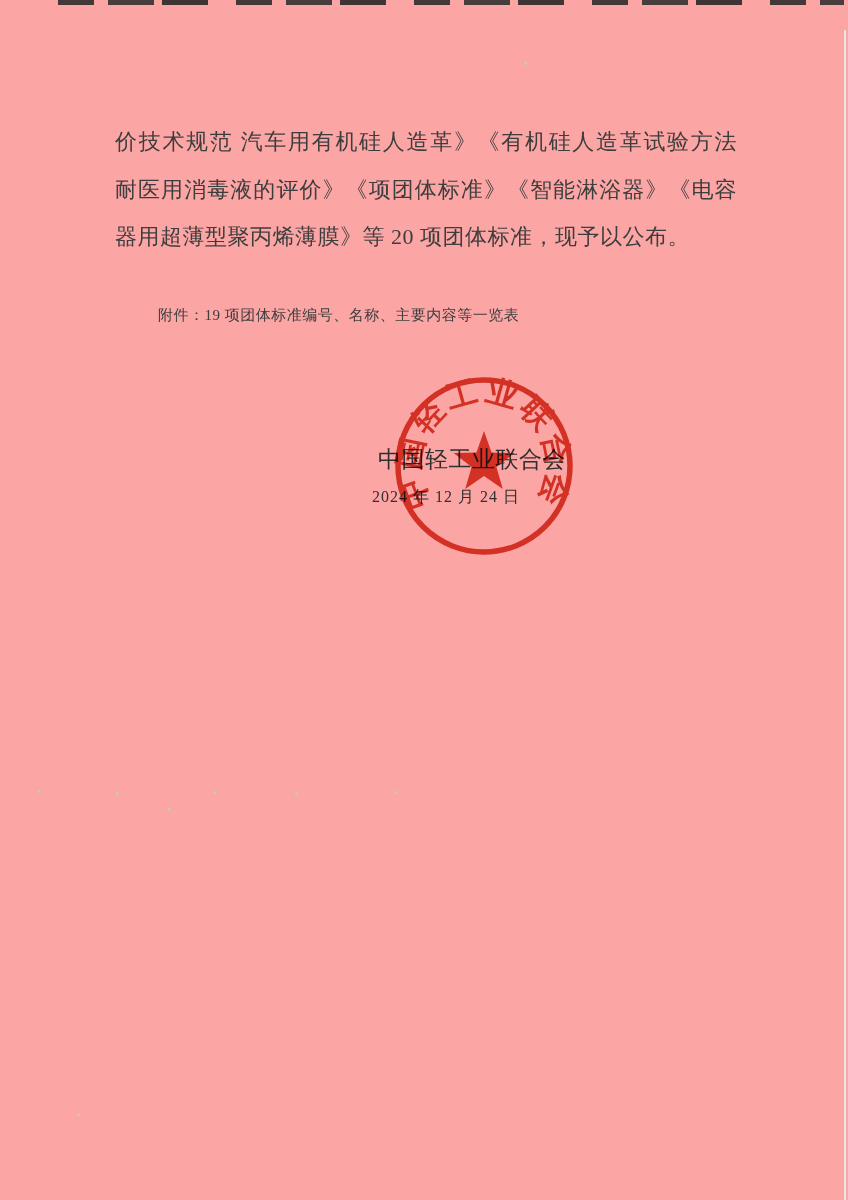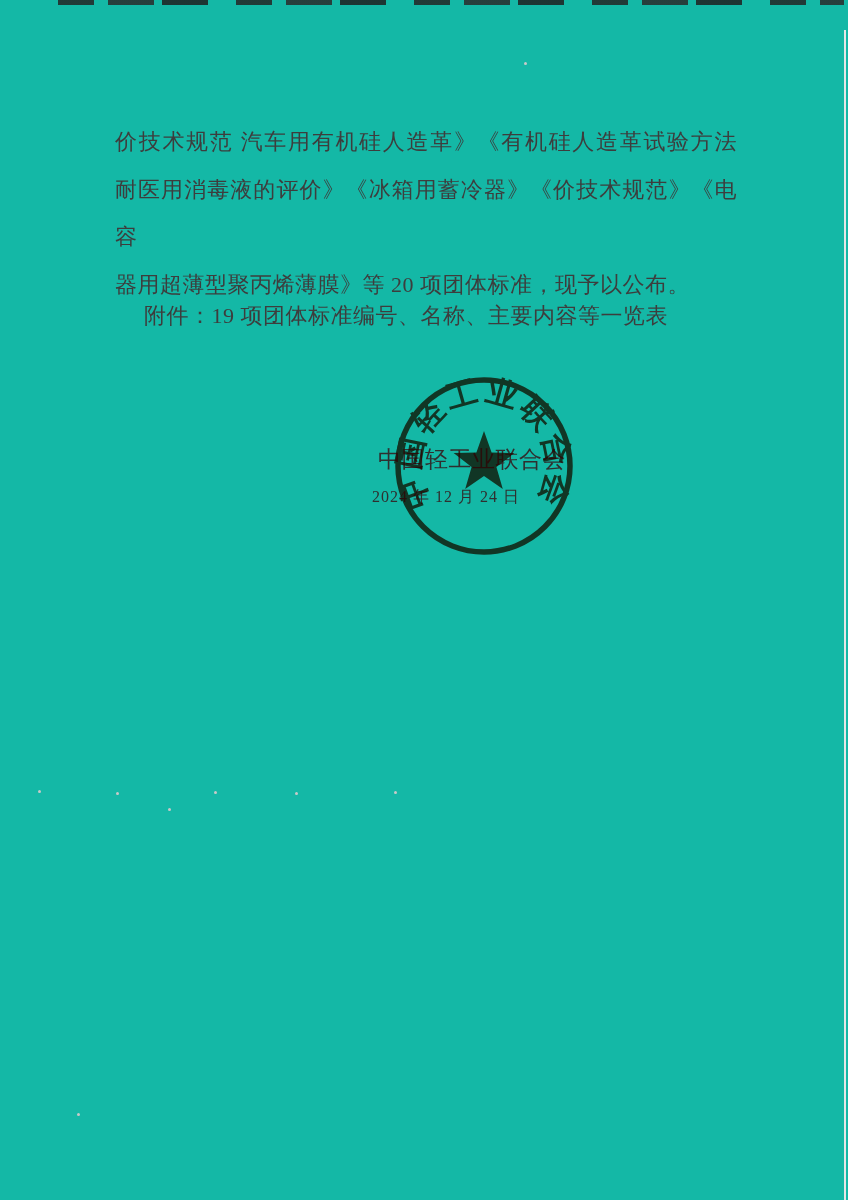--- a/index.html
+++ b/index.html
@@ -7,21 +7,21 @@
     padding: 0;
     width: 848px;
     height: 1200px;
     background: #ffffff;
     overflow: hidden;
   }
   .page {
     position: relative;
     width: 848px;
     height: 1200px;
-    background: #14b8a6;
+    background: #fca5a5;
     font-family: "Liberation Serif", "DejaVu Serif", serif;
     color: #3d3d3d;
   }
   
   .top-scan-band {
     position: absolute;
     top: 0; left: 58px;
     width: 786px; height: 5px;
     background: repeating-linear-gradient(90deg,
       #242424 0 36px, transparent 36px 50px,
@@ -46,23 +46,23 @@
     white-space: nowrap;
   }
   .doc-line.just {
     text-align: justify;
     text-align-last: justify;
     text-justify: inter-character;
     white-space: normal;
   }
   .attachment {
     position: absolute;
-    left: 144px; top: 292px;
+    left: 158px; top: 292px;
     width: 640px;
-    font-size: 22px;
+    font-size: 15px;
     line-height: 47.5px;
     letter-spacing: 0.5px;
     white-space: nowrap;
   }
   .sig-org {
     position: absolute;
     left: 378px; top: 444px;
     font-size: 23px;
     color: #2f2f2f;
     letter-spacing: 0.5px;
@@ -107,21 +107,21 @@
 </head>
 <body>
 
 <div class="page">
 
   <div class="top-scan-band"></div>
   <div class="right-scan-line"></div>
 
   <div class="body-text">
     <div class="doc-line just">价技术规范  汽车用有机硅人造革》《有机硅人造革试验方法</div>
-    <div class="doc-line just">耐医用消毒液的评价》《冰箱用蓄冷器》《价技术规范》《电容</div>
+    <div class="doc-line just">耐医用消毒液的评价》《项团体标准》《智能淋浴器》《电容</div>
     <div class="doc-line">器用超薄型聚丙烯薄膜》等 20 项团体标准，现予以公布。</div>
   </div>
 
   <div class="attachment">附件：19 项团体标准编号、名称、主要内容等一览表</div>
 
   <div class="sig-org">中国轻工业联合会</div>
   <div class="sig-date">2024 年 12 月 24 日</div>
 
   <svg class="stamp" viewBox="0 0 200 200" xmlns="http://www.w3.org/2000/svg">
     <circle class="ring" cx="100" cy="100" r="86" stroke="#d43b28"></circle>

